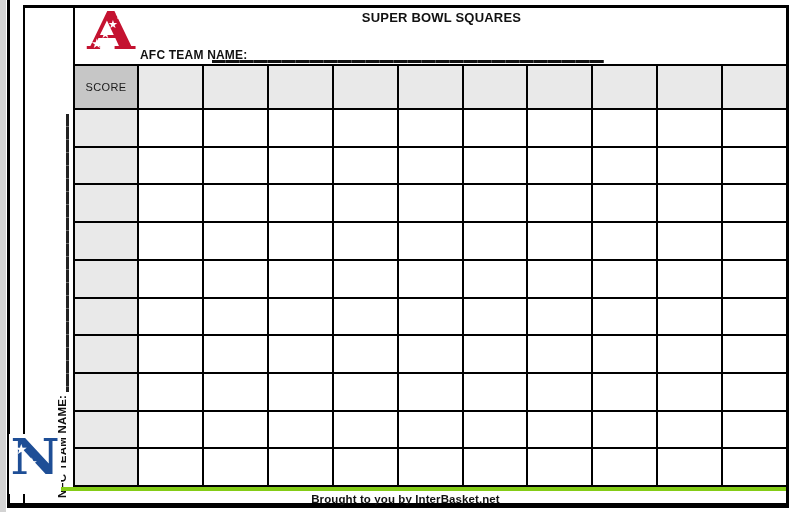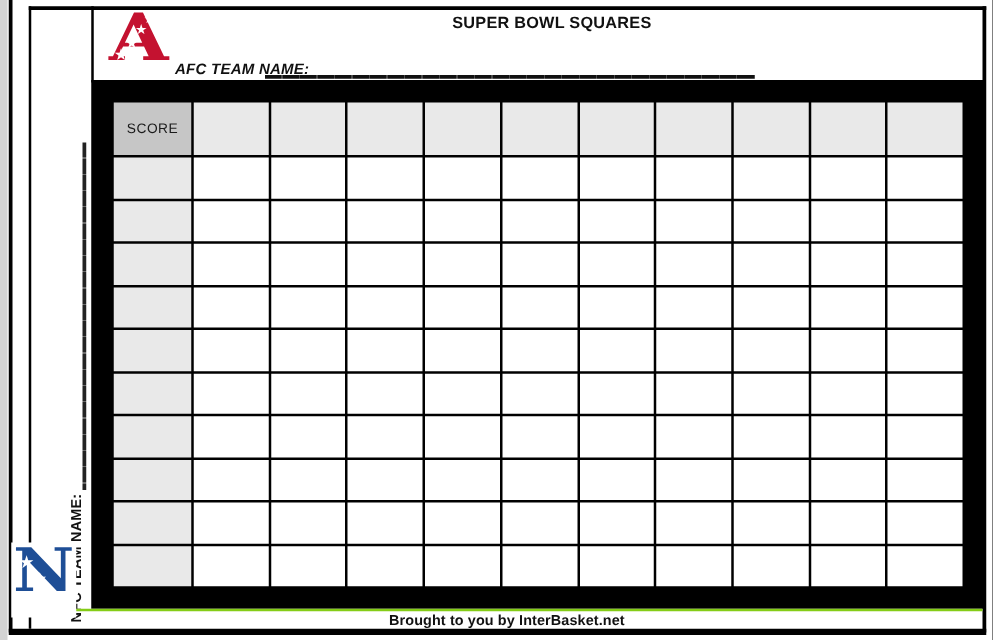--- a/index.html
+++ b/index.html
@@ -14,21 +14,21 @@
   .border-right{position:absolute;left:786px;top:5px;width:3px;height:501px;background:#000;}
   .border-bottom{position:absolute;left:7px;top:503px;width:782px;height:5px;background:#000;}
   .inner-left-line{position:absolute;left:23px;top:5px;width:2px;height:498px;background:#000;}
   .header-left-line{position:absolute;left:73px;top:5px;width:2px;height:61px;background:#000;}
 
   
   .page-title{
     position:absolute;left:84px;top:10px;width:715px;text-align:center;
     font-size:13px;font-weight:bold;letter-spacing:.2px;
   }
-  .afc-label{position:absolute;left:140px;top:48px;font-size:12px;font-weight:bold;letter-spacing:.2px;font-style:italic;}
+  .afc-label{position:absolute;left:140px;top:48px;font-size:12px;font-weight:bold;letter-spacing:.2px;}
   .afc-line{
     position:absolute;left:212px;top:60px;width:392px;height:3px;
     background:repeating-linear-gradient(90deg,#111 0 13px,#4a4a4a 13px 14px);
   }
 
   
   .afc-logo{position:absolute;left:86px;top:9px;width:50px;height:52px;}
   .afc-letter{
     position:absolute;left:0;top:-6px;width:100%;text-align:center;
     font-family:"DejaVu Serif", serif;font-weight:bold;font-size:52px;line-height:56px;
@@ -49,35 +49,35 @@
   }
   .nfc-label{
     position:absolute;left:56px;top:394px;height:104px;
     writing-mode:vertical-rl;transform:rotate(180deg);
     font-size:11.5px;font-weight:bold;letter-spacing:.2px;white-space:nowrap;
   }
 
   
   .grid{
     position:absolute;left:73px;top:64px;width:715px;height:423px;
-    box-sizing:border-box;display:grid;background:#000;padding:18px;gap:2px;
+    box-sizing:border-box;display:grid;background:#000;padding:2px;gap:2px;
     grid-template-columns:62px repeat(10,1fr);
     grid-template-rows:42px repeat(10,1fr);
   }
   .cell{background:#fff;}
   .cell.head{background:#e9e9e9;}
   .cell.corner{
     background:#c6c6c6;display:flex;align-items:center;justify-content:center;
     font-size:11px;letter-spacing:.4px;color:#1a1a1a;
   }
 
   
   .footer-box{
     position:absolute;left:25px;top:487px;width:761px;height:16px;
-    border-top:2px solid #84cc16;display:flex;align-items:center;justify-content:center;
+    border-top:4px solid #84cc16;display:flex;align-items:center;justify-content:center;
   }
   .footer-text{font-size:11.5px;font-weight:bold;letter-spacing:.1px;}
 </style>
 </head>
 <body>
 
 <div class="edge-strip"></div>
 <div class="border-left"></div>
 <div class="border-top"></div>
 <div class="border-right"></div>

